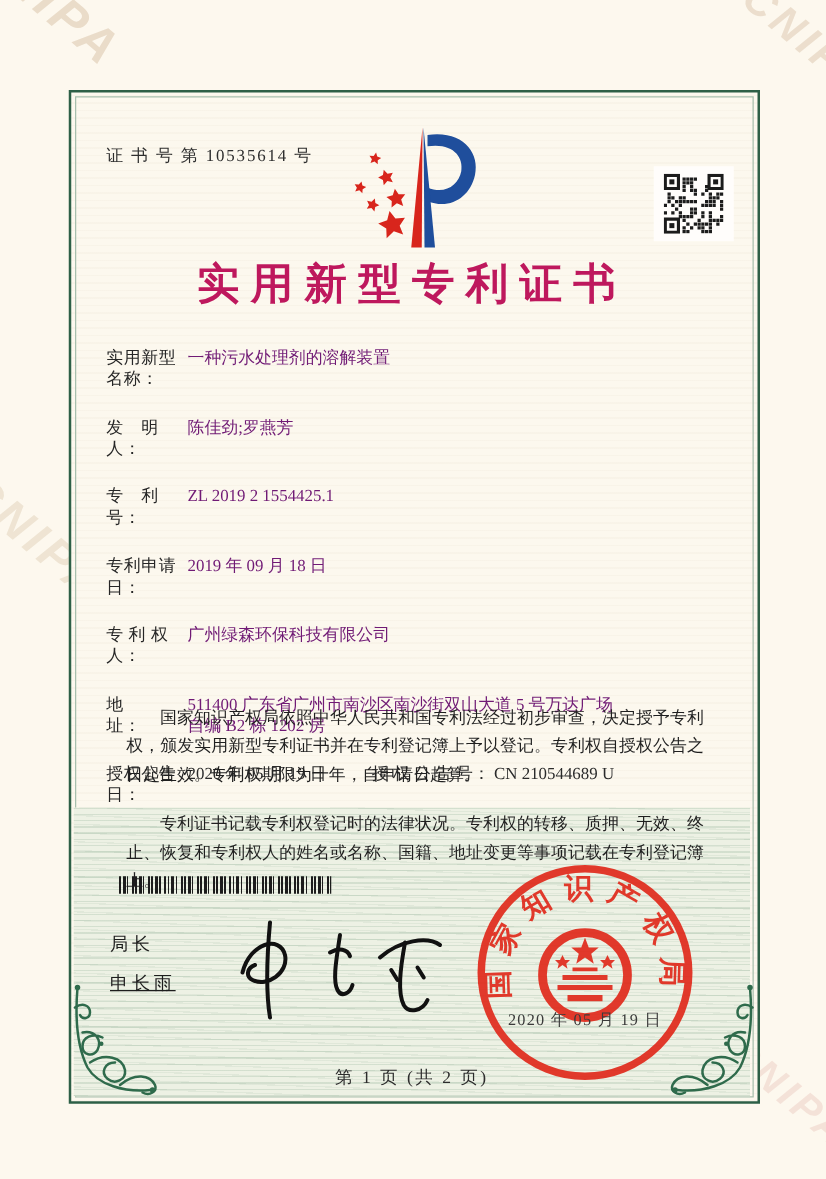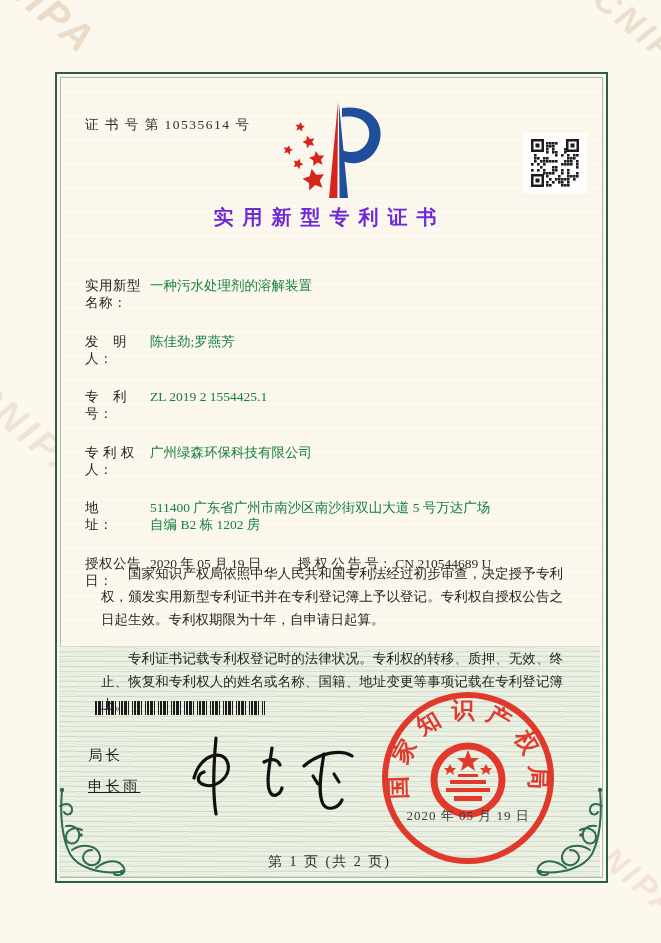--- a/index.html
+++ b/index.html
@@ -56,29 +56,29 @@
   
   .cert-no{
     position:absolute;left:85px;top:116px;
     font-size:13.5px;letter-spacing:1.5px;color:#2e2e2e;
   }
   .logo{position:absolute;left:276px;top:100px;width:112px;height:102px;}
   .qr-patch{position:absolute;left:523px;top:133px;width:64px;height:60px;background:#fffdfb;}
   .qr{position:absolute;left:8px;top:6px;width:48px;height:48px;}
   .title{
     position:absolute;left:55px;top:204px;width:549px;
-    text-align:center;font-size:20px;font-weight:bold;
-    letter-spacing:9px;color:#6d28d9;
+    text-align:center;font-size:34px;font-weight:bold;
+    letter-spacing:9px;color:#be185d;
   }
 
   
   .fields{position:absolute;left:85px;top:277px;width:493px;font-size:13.5px;}
   .frow{display:flex;margin-bottom:21.5px;line-height:17px;}
   .flabel{flex:0 0 65px;letter-spacing:.5px;color:#262626;}
-  .fvalue{flex:1;white-space:pre-line;color:#15803d;}
+  .fvalue{flex:1;white-space:pre-line;color:#701a75;}
   .grant-row{display:flex;line-height:17px;}
   .grant-row .pair{display:flex;}
   .grant-row .pair.right{margin-left:36px;}
 
   
   .paras{
     position:absolute;left:85px;top:546px;width:494px;
     font-size:13.5px;line-height:23px;color:#1f1f1f;text-align:justify;
   }
   .paras p{margin:16px;text-indent:2em;}
@@ -300,20 +300,24 @@
     </div>
     <div class="frow">
       <span class="flabel">发　明　人：</span>
       <span class="fvalue">陈佳劲;罗燕芳</span>
     </div>
     <div class="frow">
       <span class="flabel">专　利　号：</span>
       <span class="fvalue">ZL 2019 2 1554425.1</span>
     </div>
     <div class="frow">
+      <span class="flabel">专利申请日：</span>
+      <span class="fvalue">2019 年 09 月 18 日</span>
+    </div>
+    <div class="frow">
       <span class="flabel">专 利 权 人：</span>
       <span class="fvalue">广州绿森环保科技有限公司</span>
     </div>
     <div class="frow">
       <span class="flabel">地　　　址：</span>
       <span class="fvalue">511400 广东省广州市南沙区南沙街双山大道 5 号万达广场
 自编 B2 栋 1202 房</span>
     </div>
     <div class="grant-row">
       <span class="pair">

